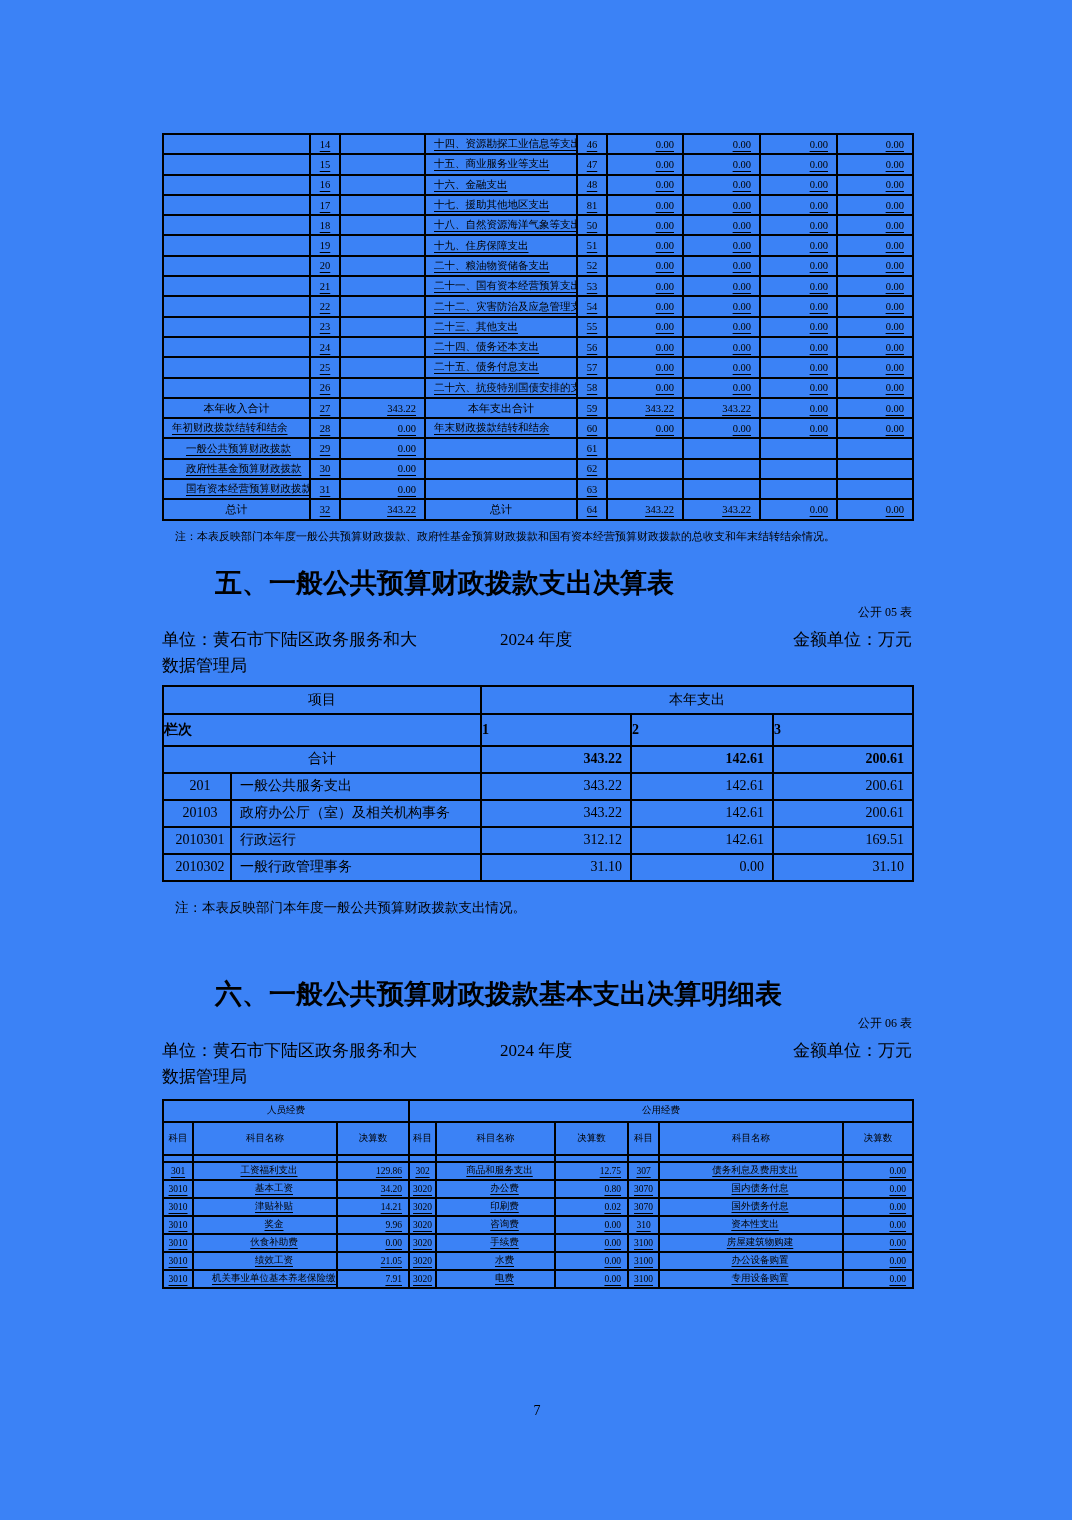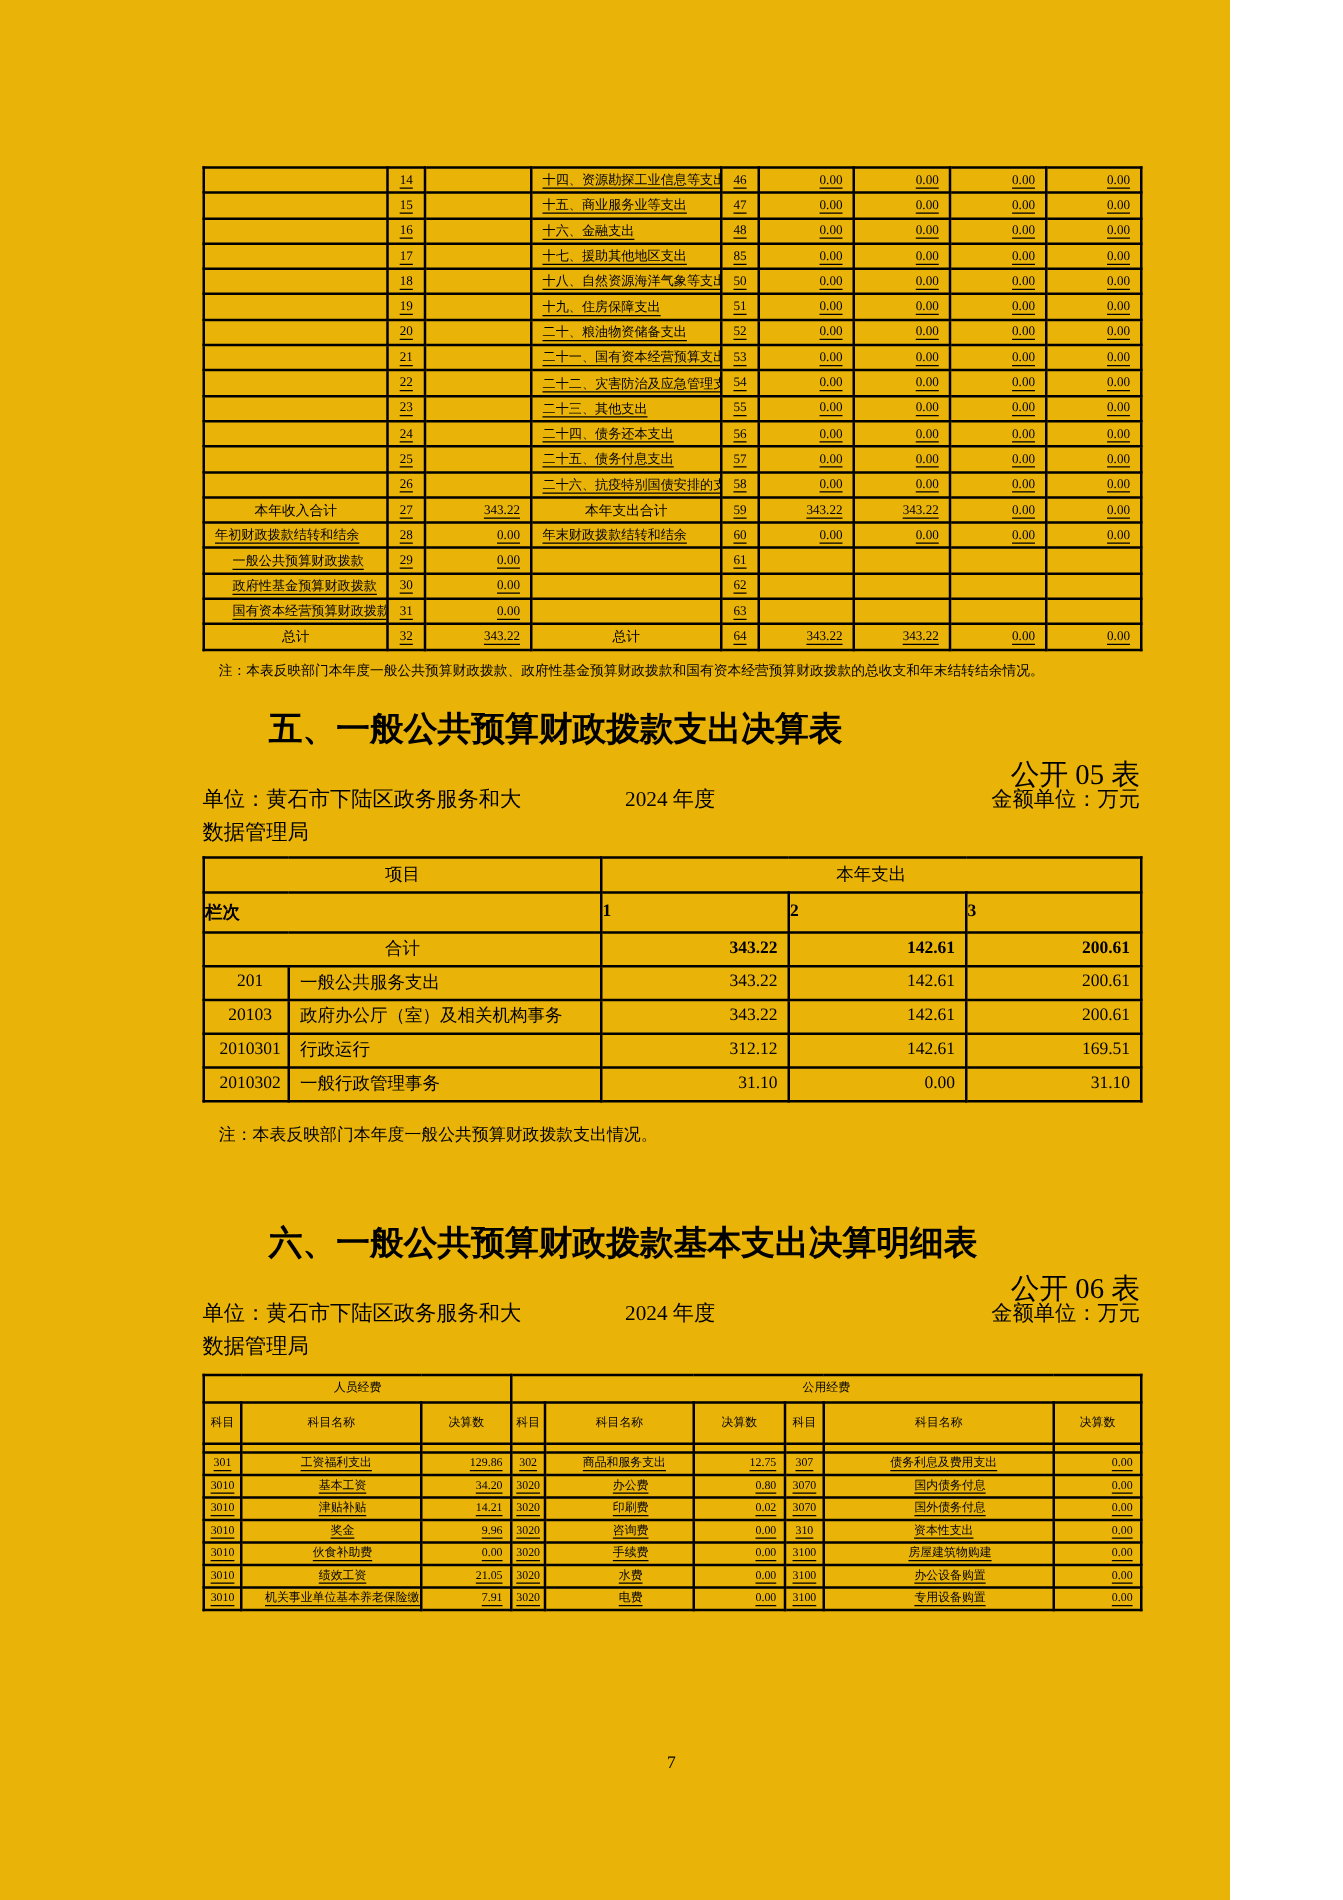--- a/index.html
+++ b/index.html
@@ -1,17 +1,17 @@
 <!DOCTYPE html>
 <html><head>
 <meta charset="utf-8">
 <style>
   html,body{margin:0;padding:0;background:#ffffff;}
   body{font-family:"Liberation Serif","DejaVu Serif",serif;color:#000;}
-  .page{width:960px;height:1520px;background:#eab308;position:relative;overflow:hidden;padding-left:24px;}
+  .page{width:1072px;height:1520px;background:#3b82f6;position:relative;overflow:hidden;}
   .content{position:absolute;left:162px;top:133px;width:750px;}
 
   table{border-collapse:collapse;table-layout:fixed;width:750px;}
   td,th{border:2px solid #000;overflow:hidden;white-space:nowrap;font-weight:normal;padding:0;}
 
   
   .t4 td{height:18.3px;font-size:10.5px;}
   .t4 .b{font-weight:normal;text-align:center;font-family:"Liberation Sans",sans-serif;font-size:11px;}
 
   .u{text-decoration:underline;text-underline-offset:3px;}
@@ -19,21 +19,21 @@
   .name{text-align:left;padding-left:8px;}
   .ind{padding-left:22px;}
   .num{text-align:right;padding-right:8px;}
 
   .note{font-size:11px;margin:8px 0 0 13px;}
   .note-mid{font-size:13.5px;margin:17px 0 0 13px;}
 
   h1{font-family:"Liberation Sans","DejaVu Sans",sans-serif;font-weight:bold;font-size:27px;margin:0;padding:0;}
   .title5{margin:21px 0 0 53px;}
   .title6{margin:59px 0 0 53px;}
-  .pub{font-size:23px;text-align:right;margin-top:3px;height:24px;}
+  .pub{font-size:12px;text-align:right;margin-top:3px;height:24px;}
   .unit-row{position:relative;height:26px;font-size:17px;}
   .unit-row .year{position:absolute;left:338px;top:0;}
   .unit-row .amt{position:absolute;right:0;top:0;}
   .unit2{font-size:17px;height:26px;}
 
   
   .t5{margin-top:5px;}
   .t5 th,.t5 td{font-size:14px;}
   .t5 .h1 th{height:26px;text-align:center;}
   .t5 .h2 th{height:80px;text-align:center;white-space:normal;line-height:1.8;}
@@ -105,21 +105,21 @@
             <td class="u num">0.00</td>
             <td class="u num">0.00</td>
             <td class="u num">0.00</td>
             <td class="u num">0.00</td>
           </tr>
           <tr>
             <td></td>
             <td class="u c">17</td>
             <td></td>
             <td class="u name">十七、援助其他地区支出</td>
-            <td class="u c">85</td>
+            <td class="u c">81</td>
             <td class="u num">0.00</td>
             <td class="u num">0.00</td>
             <td class="u num">0.00</td>
             <td class="u num">0.00</td>
           </tr>
           <tr>
             <td></td>
             <td class="u c">18</td>
             <td></td>
             <td class="u name">十八、自然资源海洋气象等支出</td>

